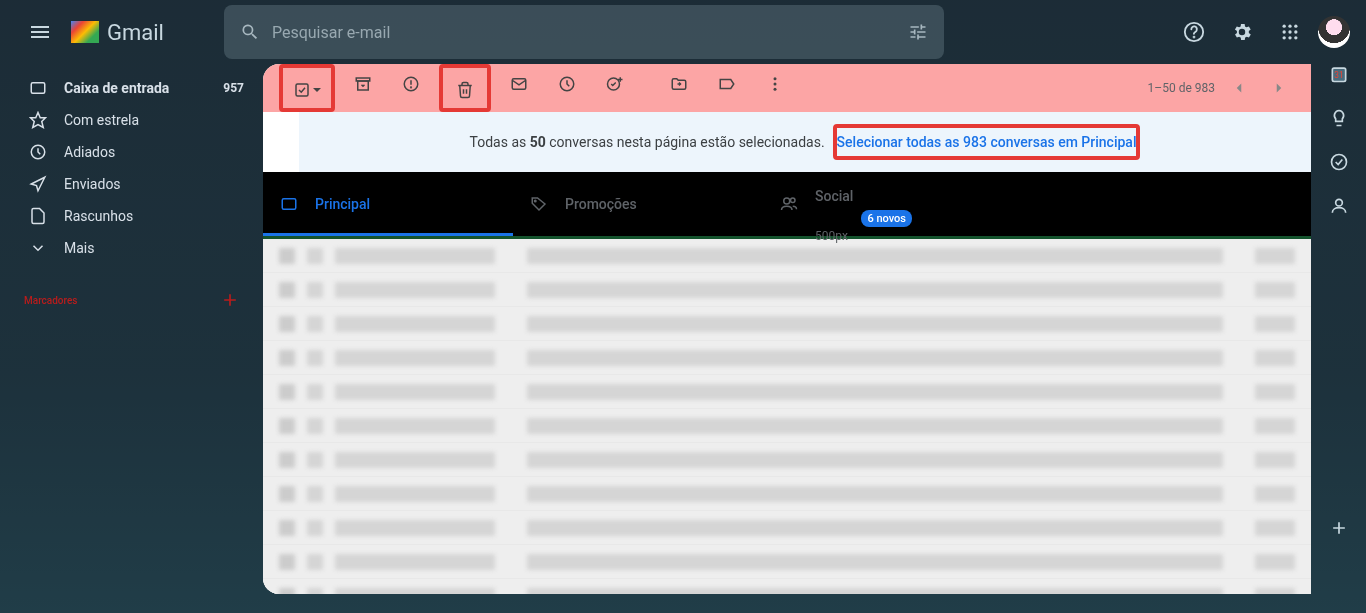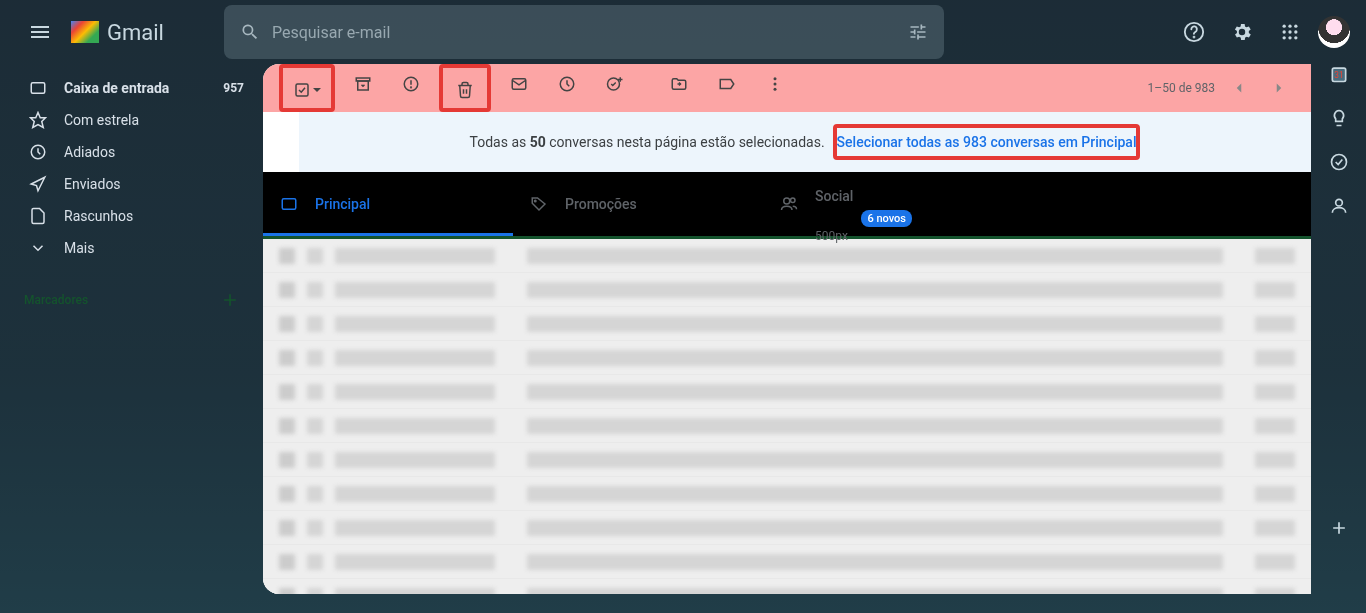--- a/index.html
+++ b/index.html
@@ -19,21 +19,21 @@
 .header-right { margin-left: auto; display: flex; align-items: center; gap: 8px; }
 .header-icon { width: 40px; height: 40px; display: flex; align-items: center; justify-content: center; color: #c8d8e0; cursor: pointer; border-radius: 50%; }
 .avatar { width: 32px; height: 32px; border-radius: 50%; background: #e0e8f0; cursor: pointer; display: flex; align-items: center; justify-content: center; overflow: hidden; }
 .avatar-img { width: 100%; height: 100%; background: radial-gradient(circle at 50% 35%, #fde 30%, #333 31%, #333 60%, #fff 61%); }
 .sidebar { position: relative; width: 256px; padding: 8px 0 0 8px; z-index: 5; }
 .compose-btn { display: flex; align-items: center; gap: 12px; padding: 14px 22px; background: rgba(180,190,200,0.3); border-radius: 16px; color: #d8e0e8; font-size: 14px; font-weight: 500; cursor: pointer; width: 138px; margin-bottom: 16px; }
 .nav-item { display: flex; align-items: center; gap: 16px; padding: 6px 12px 6px 20px; color: #d8e0e8; font-size: 14px; cursor: pointer; border-radius: 0 16px 16px 0; height: 32px; }
 .nav-item.active { font-weight: 700; }
 .nav-item .count { margin-left: auto; font-size: 12px; font-weight: 700; }
 .nav-icon { width: 20px; height: 20px; display: flex; align-items: center; justify-content: center; }
-.labels-header { display: flex; align-items: center; justify-content: space-between; padding: 10px 16px; color: #14532d; font-size: 12px; font-weight: 500; margin-top: 16px; }
+.labels-header { display: flex; align-items: center; justify-content: space-between; padding: 10px 16px; color: #b91c1c; font-size: 10px; font-weight: 500; margin-top: 16px; }
 .main-panel { position: absolute; left: 263px; top: 64px; width: 1048px; height: 530px; background: #fff; border-radius: 16px 0 0 16px; z-index: 10; overflow: hidden; }
 .toolbar { height: 48px; background: #fca5a5; display: flex; padding: 0 16px; }
 .tool-btn { width: 40px; height: 40px; display: flex; align-items: center; justify-content: center; color: #444; cursor: pointer; border-radius: 4px; margin-right: 8px; }
 .highlight-box { border: 4px solid #e53935; border-radius: 4px; padding: 2px; margin-right: 8px; }
 .select-wrap { display: flex; align-items: center; gap: 2px; }
 .caret { width: 0; height: 0; border-left: 4px solid transparent; border-right: 4px solid transparent; border-top: 4px solid #444; }
 .pagination { margin-left: auto; display: flex; align-items: center; gap: 8px; color: #5f6368; font-size: 12px; }
 .page-btn { width: 32px; height: 32px; display: flex; align-items: center; justify-content: center; color: #888; cursor: pointer; border-radius: 50%; }
 .select-banner { background: #edf5fc; padding: 12px 16px; text-align: center; font-size: 14px; color: #3c4043; display: flex; justify-content: center; align-items: center; gap: 8px; margin-left: 36px; }
 .banner-link { color: #1a73e8; font-weight: 500; cursor: pointer; text-decoration: none; }

